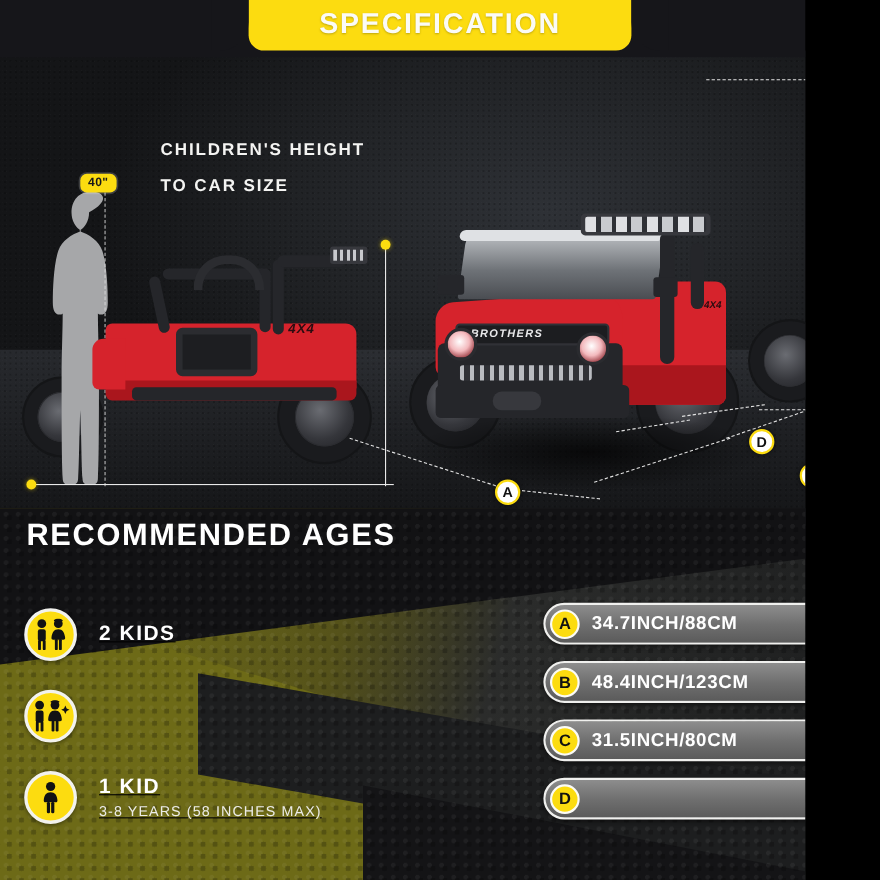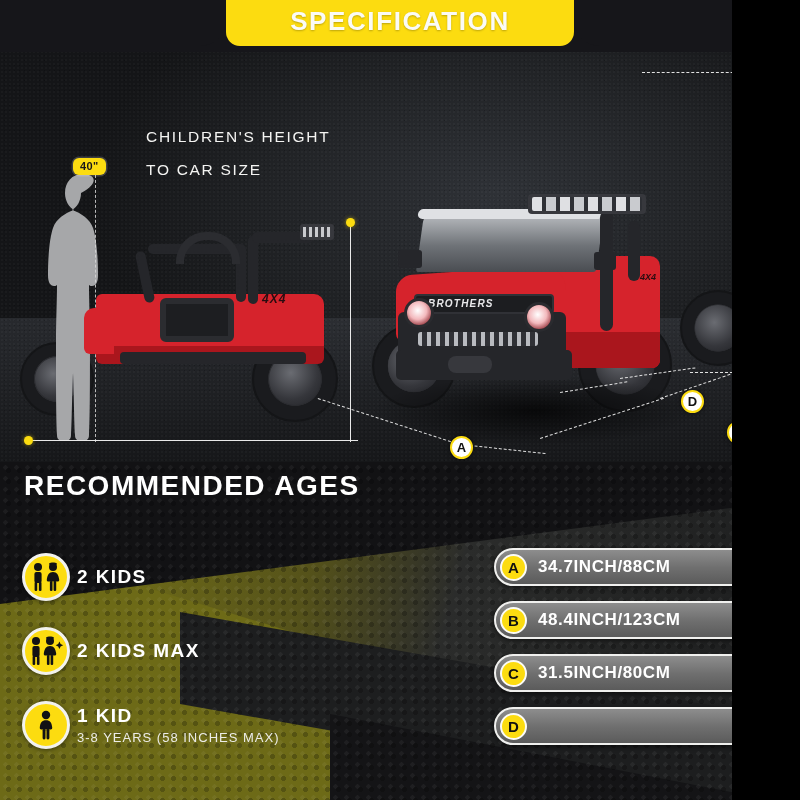--- a/index.html
+++ b/index.html
@@ -55,21 +55,21 @@
       radial-gradient(rgba(255,255,255,.045) .7px, transparent .8px),
       radial-gradient(rgba(0,0,0,.28) .7px, transparent .8px);
     background-size:4px 4px, 5px 5px;
     background-position:0 0, 2px 2px;
     opacity:.75;
   }
 
   .hero-heading {
     position:absolute; left:146px; top:74px;
     color:#f4f4f2; font-size:15.5px; letter-spacing:1.7px;
-    line-height:33px; font-weight:400; white-space:nowrap;
+    line-height:33px; font-weight:700; white-space:nowrap;
   }
 
   
   .badge-40 {
     position:absolute; left:73px; top:112px;
     background:#FCDC10; color:#17171a;
     font-size:11px; font-weight:bold; letter-spacing:.4px;
     padding:2.5px 7px 3px; border-radius:6px; line-height:1;
     box-shadow:0 0 0 1.5px rgba(255,255,255,.18);
   }
@@ -177,21 +177,21 @@
 
   .age-list{ position:absolute; left:22px; top:78px; width:460px; z-index:12; }
   .age-row{ display:flex; align-items:center; height:74px; }
   .age-icon{
     width:48px; height:48px; border-radius:50%;
     background:#FCDC10; border:3px solid #f2f2ee;
     flex:0 0 48px; position:relative;
     display:flex; align-items:center; justify-content:center;
     box-shadow:0 1px 4px rgba(0,0,0,.45);
   }
-  .age-text{ margin-left:7px; }
+  .age-text{ margin-left:20px;text-decoration:underline; }
   .age-title{
     color:#ffffff; font-size:19px; font-weight:bold;
     letter-spacing:1.4px; line-height:1.15;
   }
   .age-sub{
     color:#eceCe8; font-size:13px; letter-spacing:1.0px;
     margin-top:3px; line-height:1.2;
   }
 
   
@@ -383,21 +383,20 @@
               <circle cx="22" cy="5" r="4"></circle>
               <path d="M22 10c-4 0-5.6 3-6.2 7.6-.2 1.4.6 2 1.6 2h9.2c1 0 1.8-.6 1.6-2C27.6 13 26 10 22 10z"></path>
               <rect x="18.9" y="19" width="2.6" height="10" rx="1.1"></rect>
               <rect x="22.6" y="19" width="2.6" height="10" rx="1.1"></rect>
               <path d="M18.2 1.6c1.4-1.4 6.2-1.4 7.6 0 .5.5.2 1.2-.6 1.2h-6.4c-.8 0-1.1-.7-.6-1.2z"></path>
               <path d="M31.4 5.4l1.2 2.6 2.6 1.2-2.6 1.2-1.2 2.6-1.2-2.6-2.6-1.2 2.6-1.2z"></path>
             </g>
           </svg>
         </div>
         <div class="age-text">
-          <div class="age-title">2 KIDS MAX</div>
         </div>
       </div>
 
       <div class="age-row">
         <div class="age-icon">
           <svg width="22" height="30" viewBox="0 0 22 30">
             <g fill="#111214">
               <circle cx="11" cy="5" r="4.2"></circle>
               <path d="M11 10.2c-4 0-5.8 2.6-6.2 7-.2 1.5.5 2.2 1.5 2.2h9.4c1 0 1.7-.7 1.5-2.2-.4-4.4-2.2-7-6.2-7z"></path>
               <rect x="7.6" y="19" width="2.9" height="10.4" rx="1.3"></rect>

